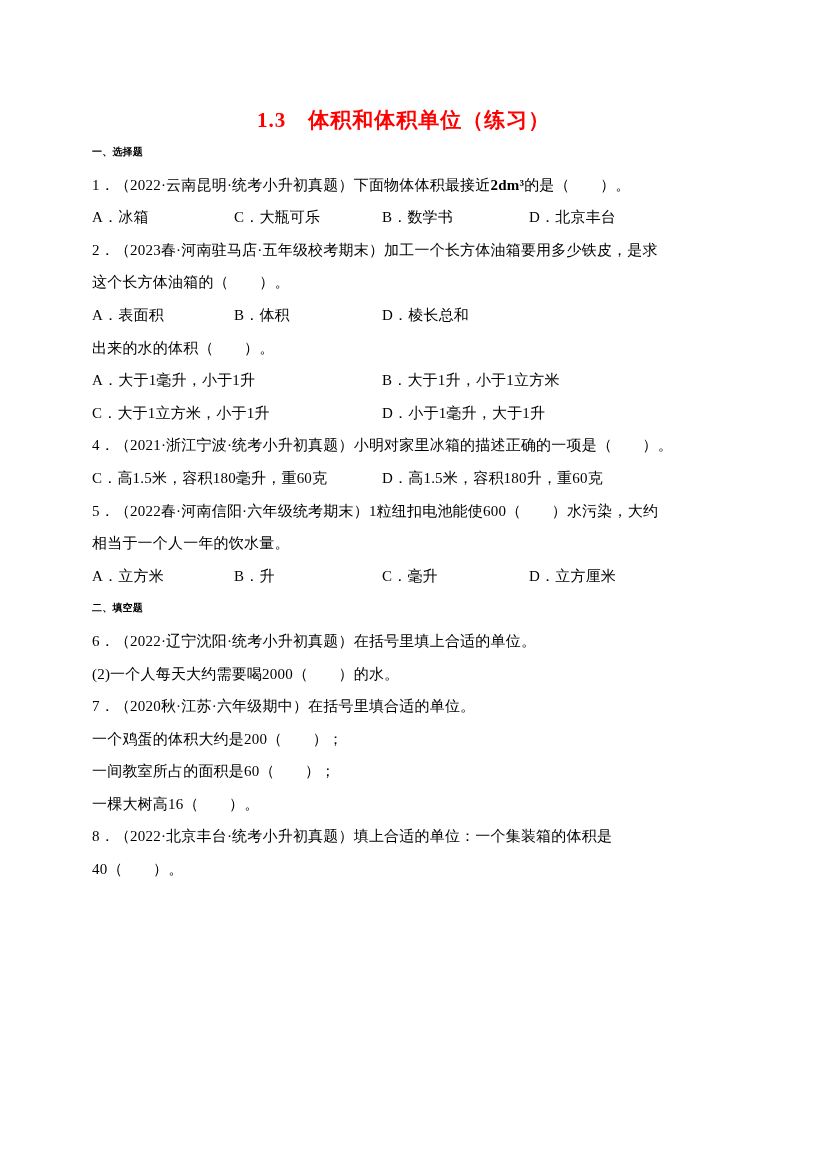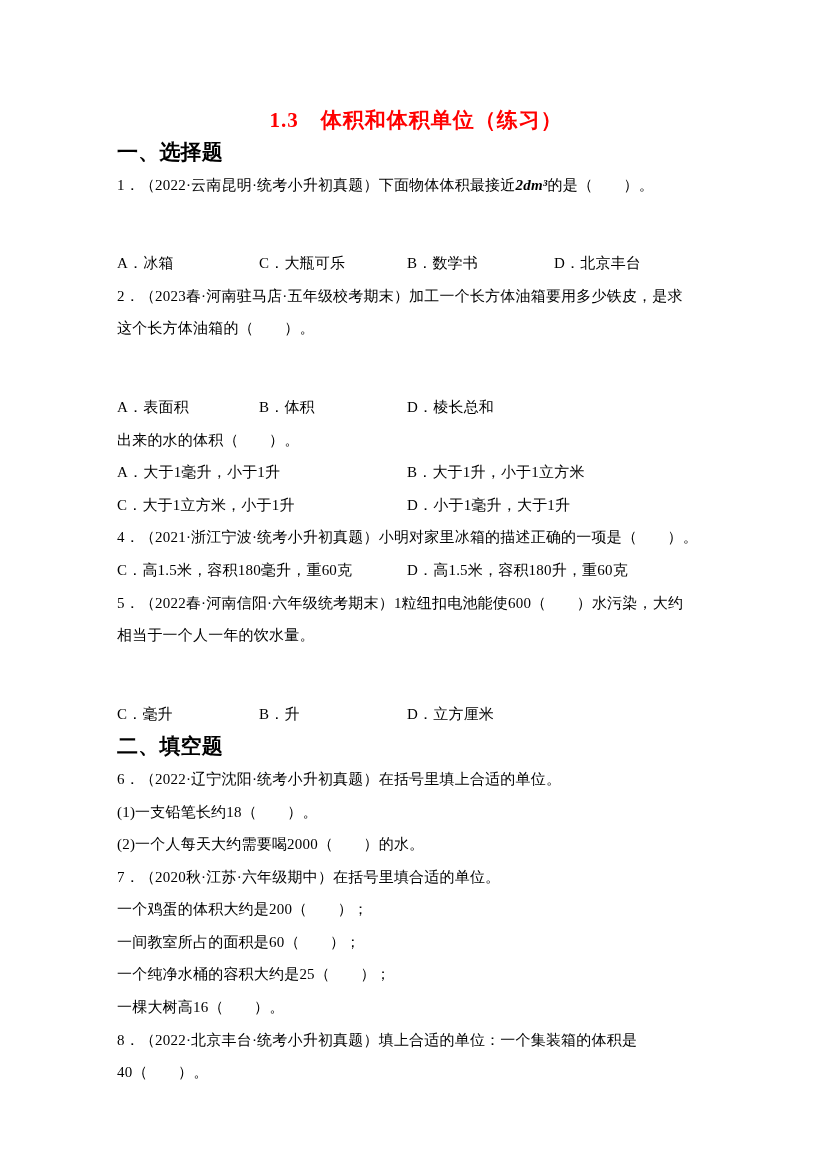--- a/index.html
+++ b/index.html
@@ -2,50 +2,49 @@
 <html><head>
 <meta charset="utf-8">
 <style>
   * { margin: 0; padding: 0; box-sizing: border-box; }
   html, body { background: #ffffff; }
   .page {
     width: 827px;
     height: 1169px;
     background: #ffffff;
     margin: 0 auto;
-    padding: 104px 112px 0 117px;
+    padding: 104px 112px 0 92px;
     font-family: "Liberation Serif", serif;
     font-size: 15px;
     color: #000000;
     overflow: hidden;
   }
   .title {
     text-align: center;
     font-weight: bold;
     font-size: 21px;
     line-height: 32px;
     color: #ff0000;
     letter-spacing: 1px;
   }
   .line {
     line-height: 32.6px;
     white-space: nowrap;
     letter-spacing: 0.2px;
   }
-  .heading { font-weight: bold; font-size: 21px; }
+  .heading { font-weight: bold; font-size: 10px; }
   .opts4 {
     display: grid;
     grid-template-columns: 142px 148px 147px auto;
-    margin-top: 46px;
   }
   .opts2 {
     display: grid;
     grid-template-columns: 290px auto;
   }
-  .b { font-weight: bold; font-style: italic; }
+  .b { font-weight: bold; }
 </style>
 </head>
 <body>
 
 <div class="page">
 
   <div class="title">1.3　体积和体积单位（练习）</div>
 
   <div class="line heading">一、选择题</div>
 
@@ -77,33 +76,32 @@
 
   <div class="line">4．（2021·浙江宁波·统考小升初真题）小明对家里冰箱的描述正确的一项是（　　）。</div>
   <div class="line opts2">
     <span>C．高1.5米，容积180毫升，重60克</span>
     <span>D．高1.5米，容积180升，重60克</span>
   </div>
 
   <div class="line">5．（2022春·河南信阳·六年级统考期末）1粒纽扣电池能使600（　　）水污染，大约</div>
   <div class="line">相当于一个人一年的饮水量。</div>
   <div class="line opts4">
+    <span>A．立方米</span>
+    <span>B．升</span>
     <span>C．毫升</span>
-    <span>B．升</span>
     <span>D．立方厘米</span>
   </div>
 
   <div class="line heading">二、填空题</div>
 
   <div class="line">6．（2022·辽宁沈阳·统考小升初真题）在括号里填上合适的单位。</div>
-  <div class="line">(1)一支铅笔长约18（　　）。</div>
   <div class="line">(2)一个人每天大约需要喝2000（　　）的水。</div>
 
   <div class="line">7．（2020秋·江苏·六年级期中）在括号里填合适的单位。</div>
   <div class="line">一个鸡蛋的体积大约是200（　　）；</div>
   <div class="line">一间教室所占的面积是60（　　）；</div>
-  <div class="line">一个纯净水桶的容积大约是25（　　）；</div>
   <div class="line">一棵大树高16（　　）。</div>
 
   <div class="line">8．（2022·北京丰台·统考小升初真题）填上合适的单位：一个集装箱的体积是</div>
   <div class="line">40（　　）。</div>
 
 </div>
 
 </body></html>

